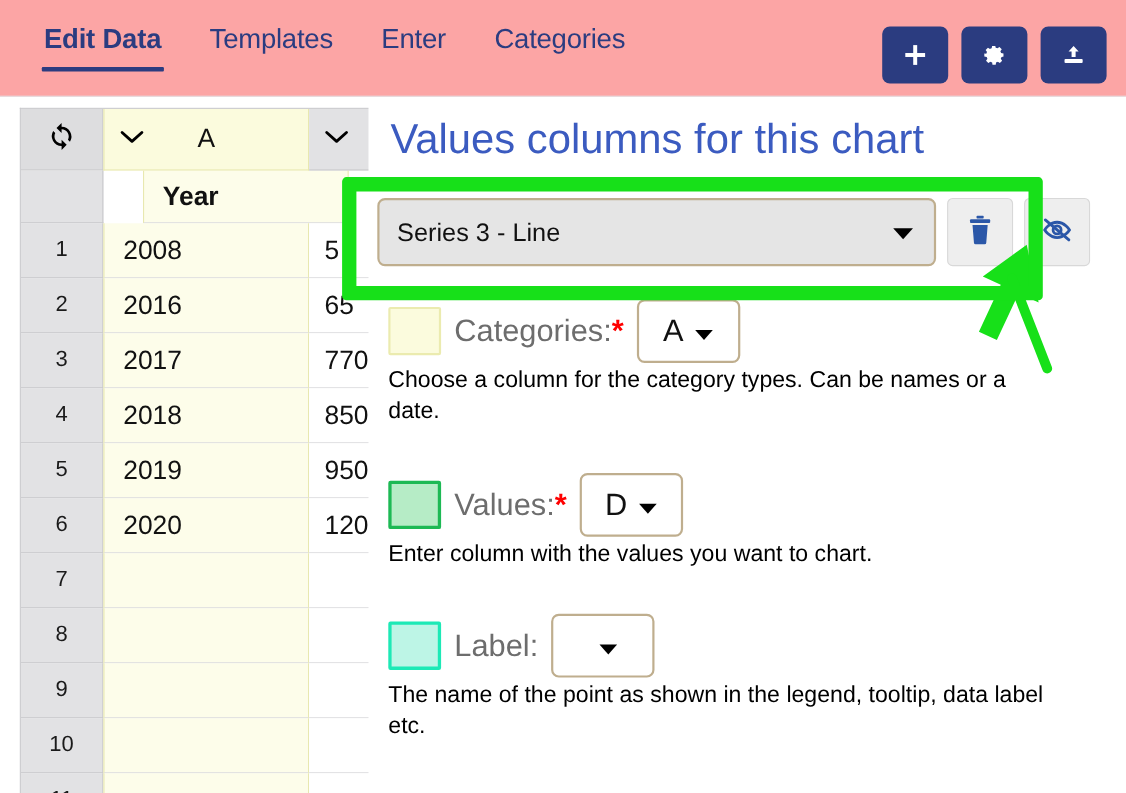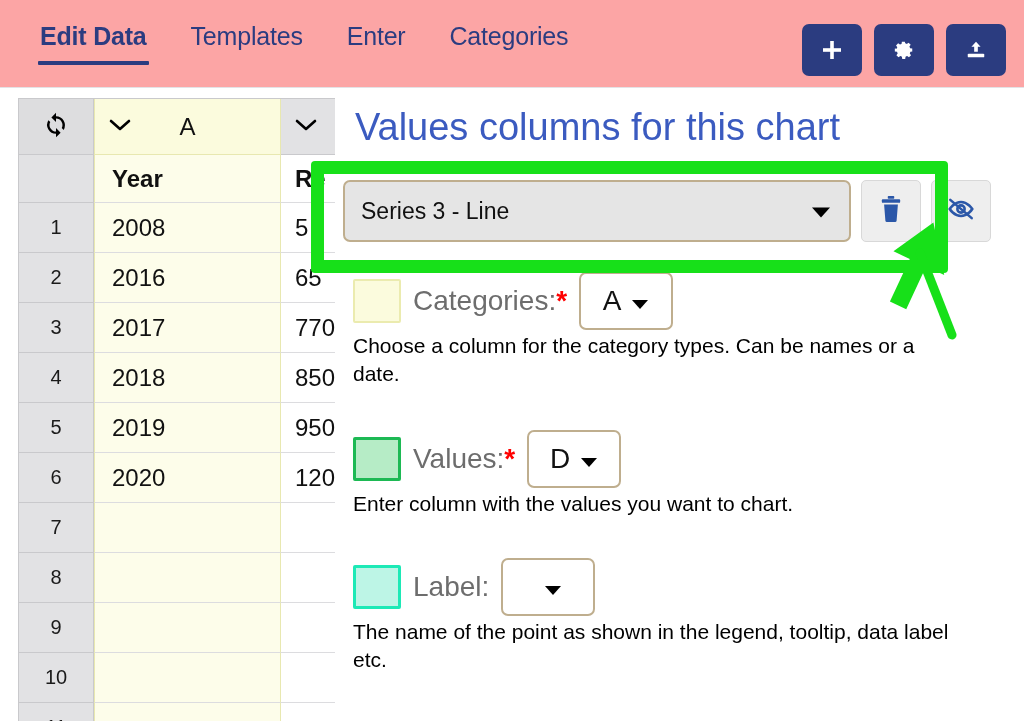--- a/index.html
+++ b/index.html
@@ -86,21 +86,21 @@
     top: 98px;
     width: 336px;
     height: 623px;
     background: #ffffff;
     border-top: 1px solid #c9c9cc;
     border-left: 1px solid #c9c9cc;
     overflow: hidden;
   }
   .srow { display: flex; height: 50px; }
   .srow.hdrow { height: 56px; }
-  .srow.namerow { height: 48px; }
+  .srow.namerow { height: 48px; gap: 36px; }
 
   .cell {
     border-right: 1px solid #dcdcdf;
     border-bottom: 1px solid #dcdcdf;
     display: flex;
     align-items: center;
     font-size: 24px;
     color: #111;
   }
   .rowhdr {

